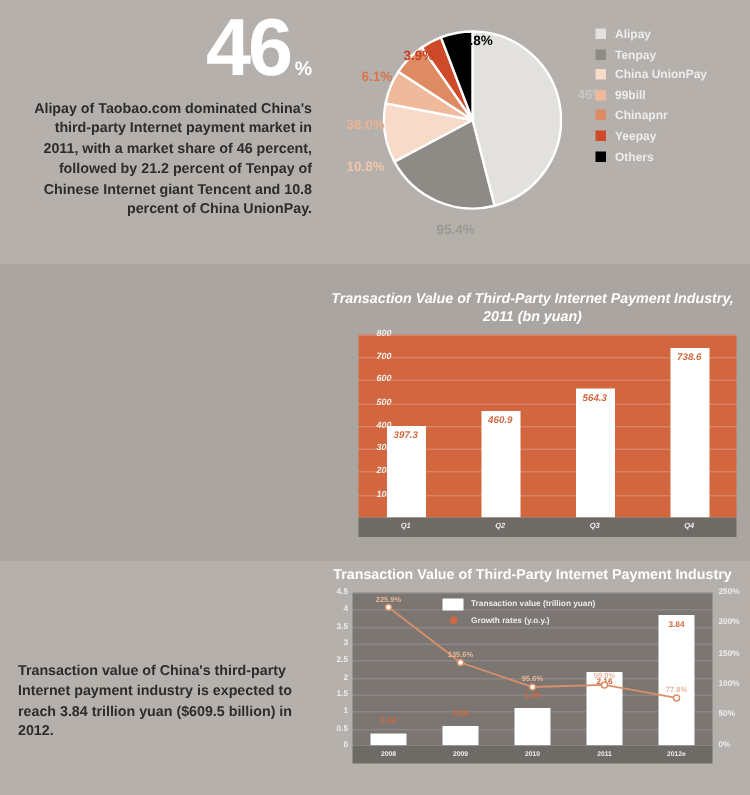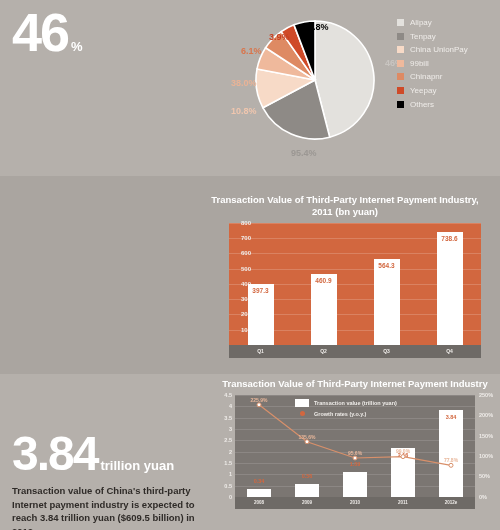--- a/index.html
+++ b/index.html
@@ -23,21 +23,21 @@
   }
   .bignum .u{
     font-size:13px;letter-spacing:0;font-weight:bold;
     margin-left:3px;
   }
   .body-txt{
     color:#2f2b28;font-size:9.5px;line-height:1.42;
     font-weight:bold;margin-top:9px;
   }
 
-  #blk1{top:8px;}
+  #blk1{top:8px;text-align:right;}
   #blk1 .bignum{font-size:54px;}
   #blk2{top:228px;}
   #blk2 .bignum{font-size:50px;}
   #blk3{top:432px;}
   #blk3 .bignum{font-size:48px;}
 
   
   .panel{position:absolute;}
   .chart-title{
     color:#ffffff;font-size:9.5px;font-weight:bold;
@@ -51,24 +51,24 @@
     position:absolute;left:42px;top:12px;width:120px;height:120px;
     border-radius:50%;
   }
   .pie svg{display:block;}
   .pielabel{
     position:absolute;font-size:9px;font-weight:bold;white-space:nowrap;
   }
   .legend{position:absolute;left:184px;top:10px;}
   .legend-row{display:flex;align-items:center;margin-bottom:4.6px;}
   .legend-sw{width:7px;height:7px;margin-right:6px;display:block;}
-  .legend-lb{font-size:8px;color:#efece9;font-weight:normal;}
-
-  
-  #bar-panel{left:203px;top:194px;width:284px;}
+  .legend-lb{font-size:8px;color:#efece9;font-weight:bold;}
+
+  
+  #bar-panel{left:213px;top:194px;width:284px;font-style:italic;}
   .bar-plot{
     position:relative;margin-top:5px;margin-left:26px;
     width:252px;height:122px;background:#d2673f;
   }
   .bar-grid{position:absolute;left:0;right:0;height:1px;background:rgba(255,255,255,0.18);}
   .yax{position:absolute;left:0px;top:0;width:24px;height:122px;}
   .ytick{
     position:absolute;right:2px;font-size:6px;color:#efece9;
     font-weight:bold;transform:translateY(-50%);
   }
@@ -119,20 +119,21 @@
 </style>
 </head>
 <body>
 
 <div class="band b1"></div>
 <div class="band b2"></div>
 <div class="band b3"></div>
 
 <div class="leftblock" id="blk1">
   <div class="bignum"><span>46</span><span class="u">%</span></div>
+  <div class="body-txt">Alipay of Taobao.com dominated China's third-party Internet payment market in 2011, with a market share of 46 percent, followed by 21.2 percent of Tenpay of Chinese Internet giant Tencent and 10.8 percent of China UnionPay.</div>
 </div>
 
 <div class="panel" id="pie-panel">
   <div class="pie-wrap">
     <div class="pie">
       <svg width="120" height="120" viewBox="0 0 120 120">
         <g id="pie-slices">
             <path d="M 60 60 L 60.00 1.00 A 59 59 0 0 1 74.67 117.15 Z" fill="#e3e1dd" stroke="#ffffff" stroke-width="1.6"></path>
             <path d="M 60 60 L 74.67 117.15 A 59 59 0 0 1 7.94 87.77 Z" fill="#8e8a86" stroke="#ffffff" stroke-width="1.6"></path>
             <path d="M 60 60 L 7.94 87.77 A 59 59 0 0 1 2.05 48.94 Z" fill="#f7dac7" stroke="#ffffff" stroke-width="1.6"></path>
@@ -238,21 +239,20 @@
   </div>
   <div class="bar-xaxis" id="bar-xaxis">
       <div class="bxlab">Q1</div>
       <div class="bxlab">Q2</div>
       <div class="bxlab">Q3</div>
       <div class="bxlab">Q4</div>
     </div>
 </div>
 
 <div class="leftblock" id="blk3">
-  <div class="bignum"><span>3.84</span><span class="u">trillion yuan</span></div>
   <div class="body-txt">Transaction value of China's third-party Internet payment industry is expected to reach 3.84 trillion yuan ($609.5 billion) in 2012.</div>
 </div>
 
 <div class="panel" id="combo-panel">
   <div class="chart-title">Transaction Value of Third-Party Internet Payment Industry</div>
   <div class="combo-plot">
     <div class="cyax" id="combo-yleft">
         <div class="cytick" style="top: 0px;">4.5</div>
         <div class="cytick" style="top: 11.3333px;">4</div>
         <div class="cytick" style="top: 22.6667px;">3.5</div>

